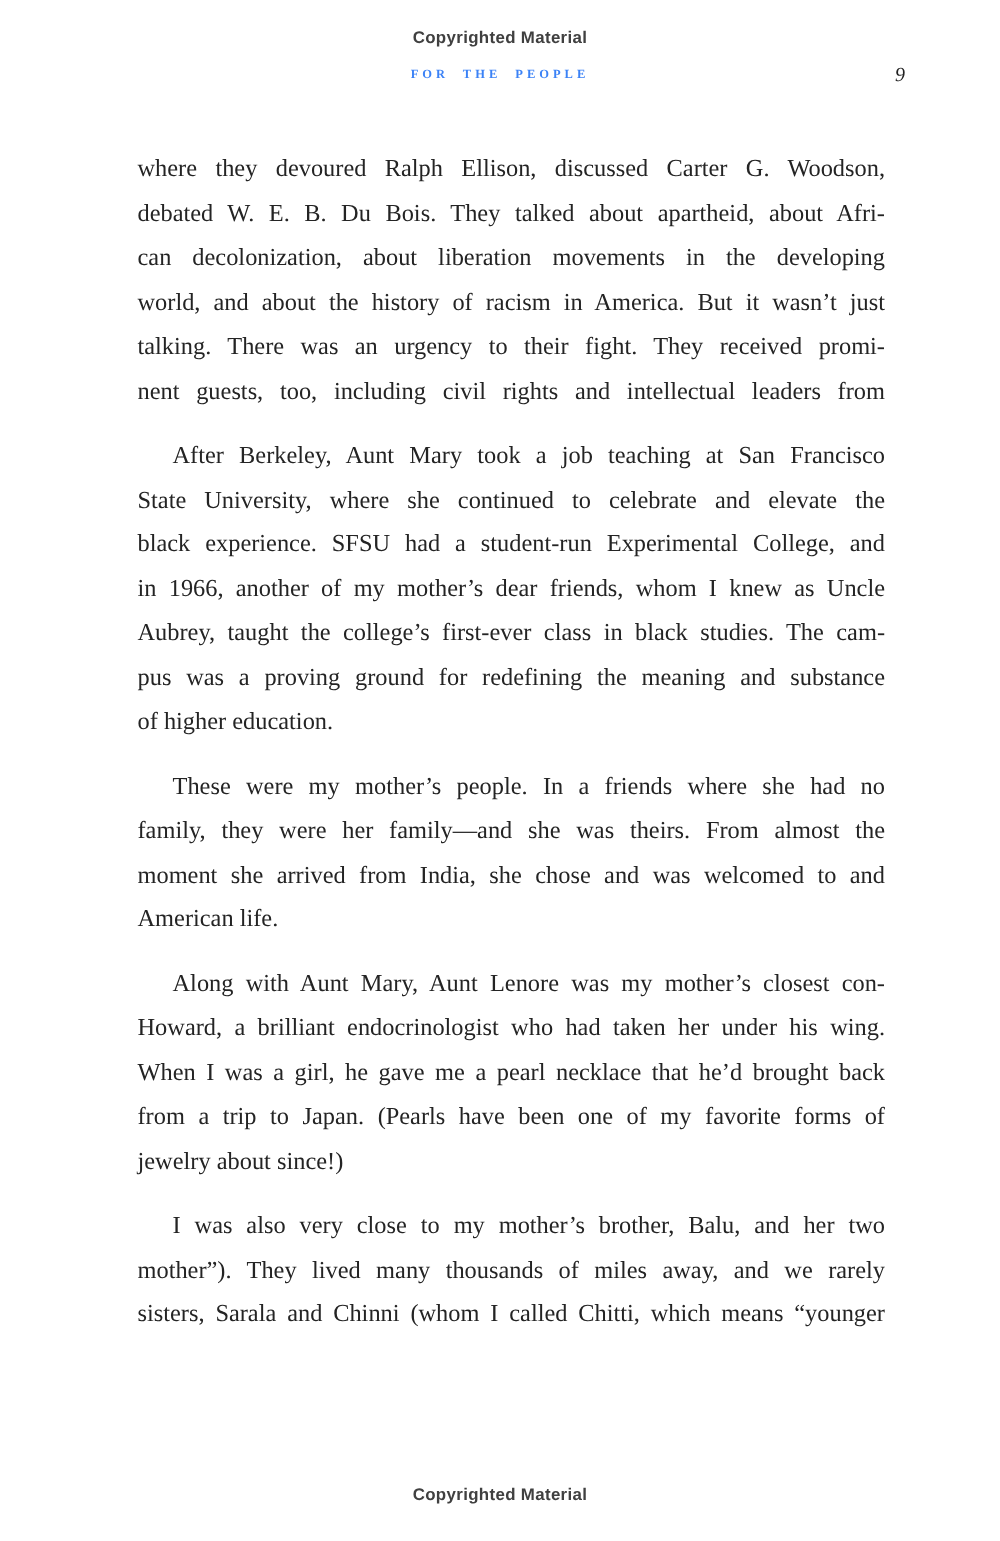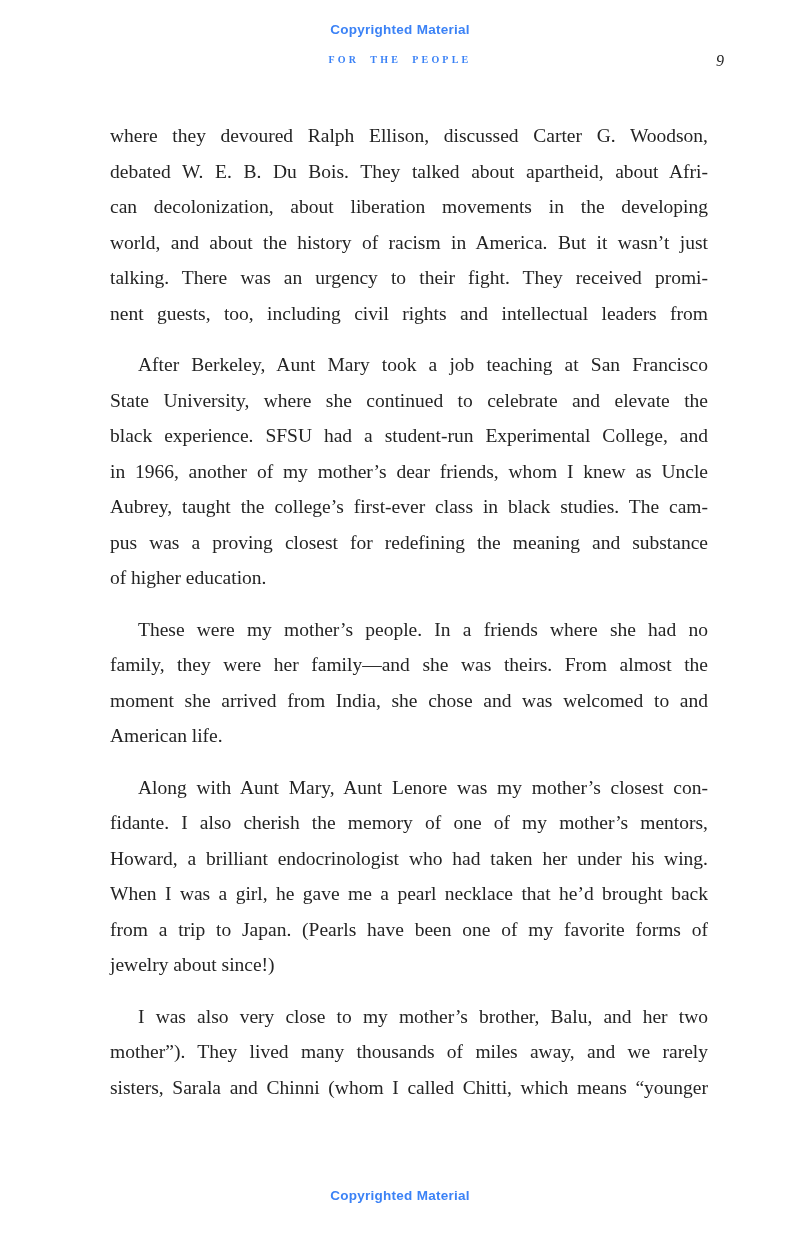--- a/index.html
+++ b/index.html
@@ -15,21 +15,21 @@
     overflow: hidden;
     font-family: "Liberation Serif", serif;
     color: #242424;
   }
   .top-notice, .bottom-notice {
     width: 100%;
     text-align: center;
     font-family: "Liberation Sans", sans-serif;
     font-weight: bold;
     font-size: 13.5px;
-    color: #3b82f6;
+    color: #404040;
     letter-spacing: 0.02em;
   }
   .top-notice { padding-top: 22px; }
   .bottom-notice {
     position: absolute;
     bottom: 30px;
     left: 0;
   }
   .running-header {
     position: relative;
@@ -89,32 +89,31 @@
         <div class="line">world, and about the history of racism in America. But it wasn’t just</div>
         <div class="line">talking. There was an urgency to their fight. They received promi-</div>
         <div class="line">nent guests, too, including civil rights and intellectual leaders from</div>
       </div>
       <div class="paragraph">
         <div class="line indent">After Berkeley, Aunt Mary took a job teaching at San Francisco</div>
         <div class="line">State University, where she continued to celebrate and elevate the</div>
         <div class="line">black experience. SFSU had a student-run Experimental College, and</div>
         <div class="line">in 1966, another of my mother’s dear friends, whom I knew as Uncle</div>
         <div class="line">Aubrey, taught the college’s first-ever class in black studies. The cam-</div>
-        <div class="line">pus was a proving closest for redefining the meaning and substance</div>
+        <div class="line">pus was a proving ground for redefining the meaning and substance</div>
         <div class="line last">of higher education.</div>
       </div>
       <div class="paragraph">
         <div class="line indent">These were my mother’s people. In a friends where she had no</div>
         <div class="line">family, they were her family—and she was theirs. From almost the</div>
         <div class="line">moment she arrived from India, she chose and was welcomed to and</div>
         <div class="line last">American life.</div>
       </div>
       <div class="paragraph">
         <div class="line indent">Along with Aunt Mary, Aunt Lenore was my mother’s closest con-</div>
-        <div class="line">fidante. I also cherish the memory of one of my mother’s mentors,</div>
         <div class="line">Howard, a brilliant endocrinologist who had taken her under his wing.</div>
         <div class="line">When I was a girl, he gave me a pearl necklace that he’d brought back</div>
         <div class="line">from a trip to Japan. (Pearls have been one of my favorite forms of</div>
         <div class="line last">jewelry about since!)</div>
       </div>
       <div class="paragraph">
         <div class="line indent">I was also very close to my mother’s brother, Balu, and her two</div>
         <div class="line">mother”). They lived many thousands of miles away, and we rarely</div>
         <div class="line">sisters, Sarala and Chinni (whom I called Chitti, which means “younger</div>
       </div>

